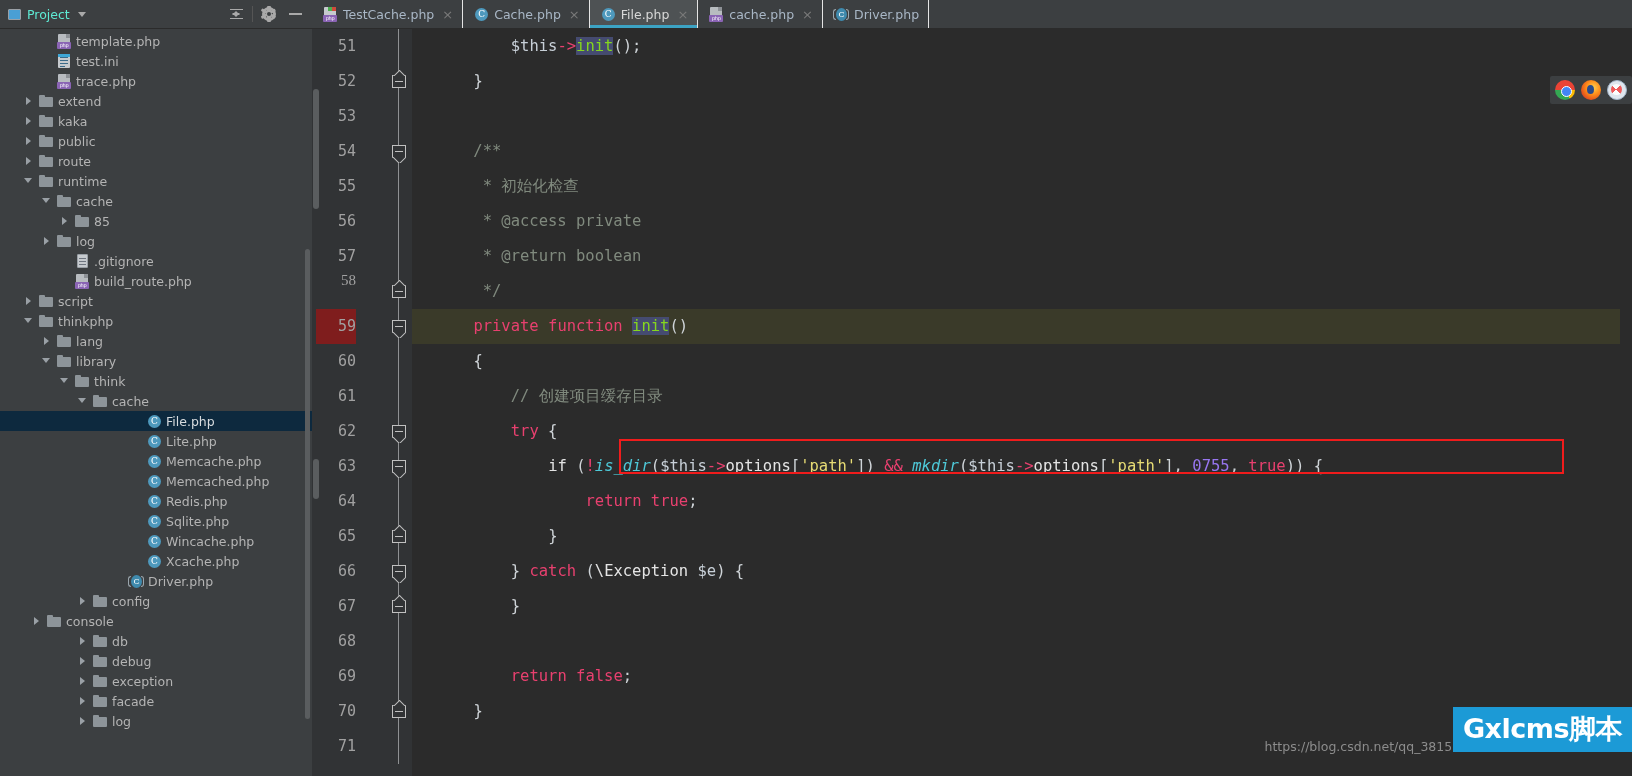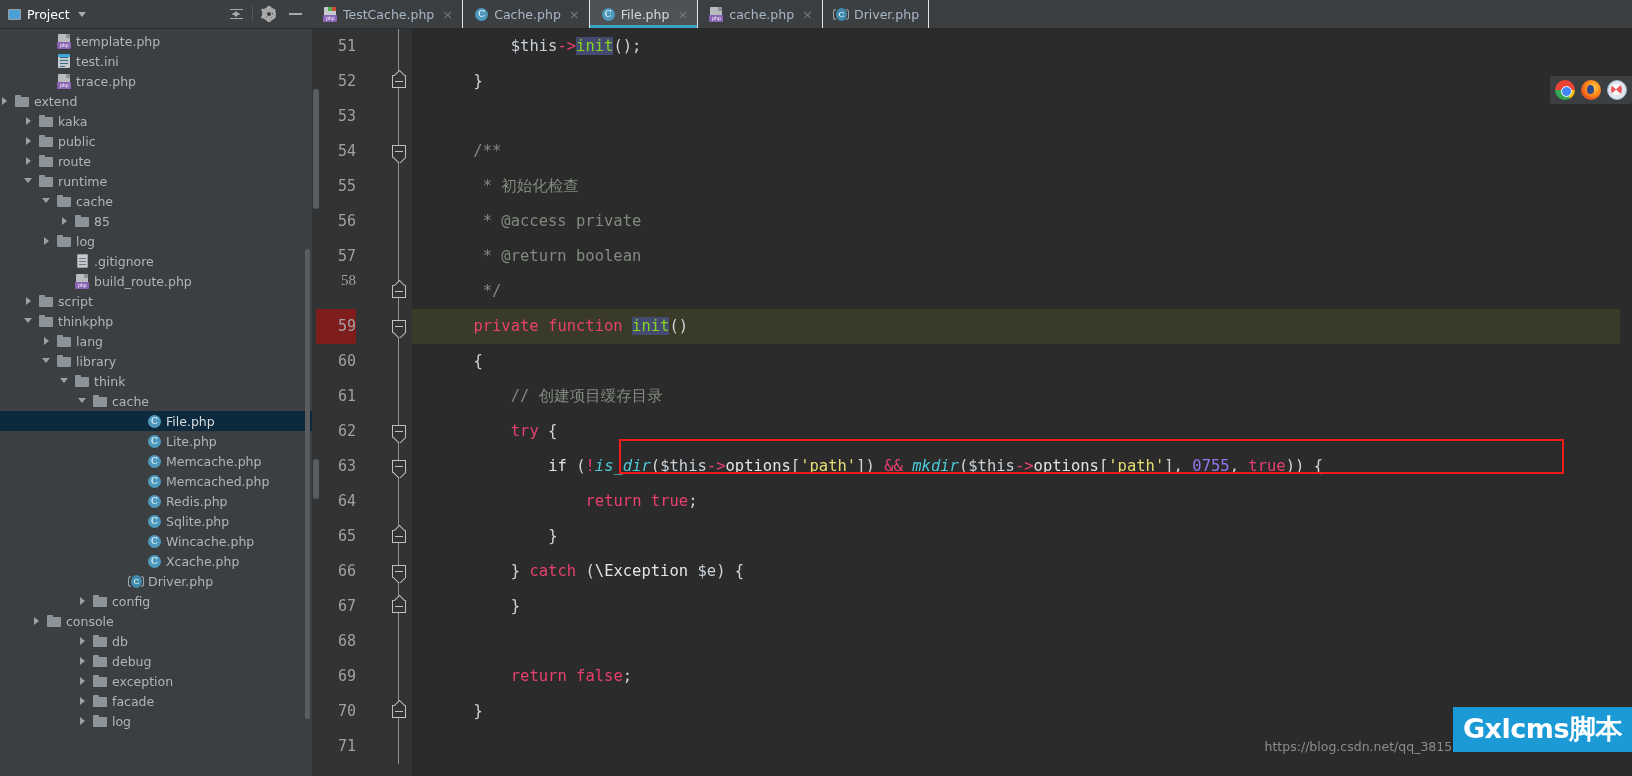--- a/index.html
+++ b/index.html
@@ -19,21 +19,21 @@
     background: #3c3f41;
     display: flex; align-items: center;
     border-bottom: 1px solid #2b2b2b;
     position: relative;
   }
   .proj-title-wrap { display: flex; align-items: center; gap: 6px; padding-left: 8px; }
   .proj-icon {
     width: 13px; height: 11px; border: 1.5px solid #9aa0a6; border-radius: 1px;
     background: #4a9fd4; display: inline-block;
   }
-  .proj-title { color: #ffffff; font-size: 12.5px; font-family: "DejaVu Sans", sans-serif; }
+  .proj-title { color: #5eead4; font-size: 12.5px; font-family: "DejaVu Sans", sans-serif; }
   .caret-down {
     width: 0; height: 0; border-left: 4px solid transparent; border-right: 4px solid transparent;
     border-top: 5px solid #a9a9a9; margin-left: 2px;
   }
   .proj-tools { margin-left: auto; display: flex; align-items: center; gap: 0px; padding-right: 4px; }
   .tool-btn { width: 26px; height: 26px; display: flex; align-items: center; justify-content: center; }
   .sep-v { width: 1px; height: 16px; background: #555; margin: 0 3px; }
 
   .icon-collapse { position: relative; width: 15px; height: 15px; }
   .icon-collapse i { position: absolute; left: 1px; width: 13px; background: #a9a9a9; display: block; }
@@ -382,21 +382,21 @@
         </div>
         <div class="tnode" style="padding-left: 42px;">
           <span class="arrow none"></span>
           <span class="fi fi-php">
             <span class="sheet"></span>
             <span class="fold"></span>
             <span class="badge">php</span>
           </span>
           <span>trace.php</span>
         </div>
-        <div class="tnode" style="">
+        <div class="tnode" style="padding-left: 24px;">
           <span class="arrow right"></span>
           <span class="folder"></span>
           <span>extend</span>
         </div>
         <div class="tnode" style="padding-left: 24px;">
           <span class="arrow right"></span>
           <span class="folder"></span>
           <span>kaka</span>
         </div>
         <div class="tnode" style="padding-left: 24px;">

